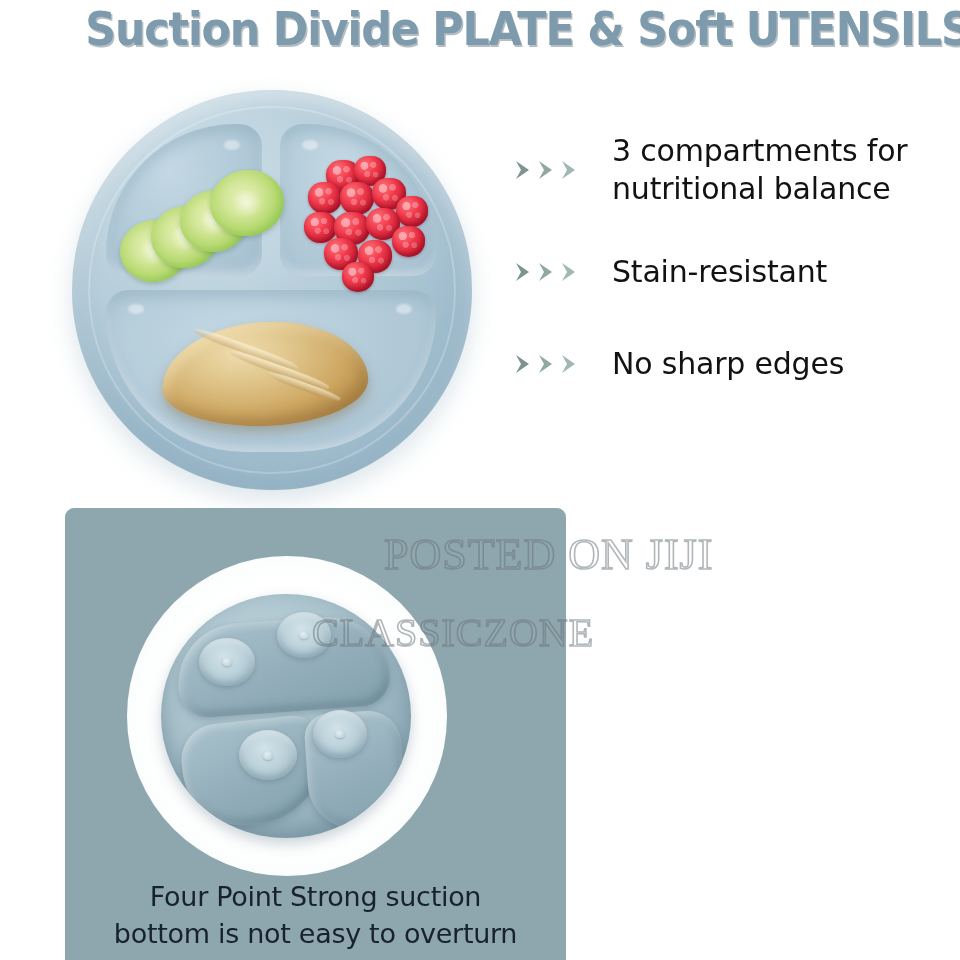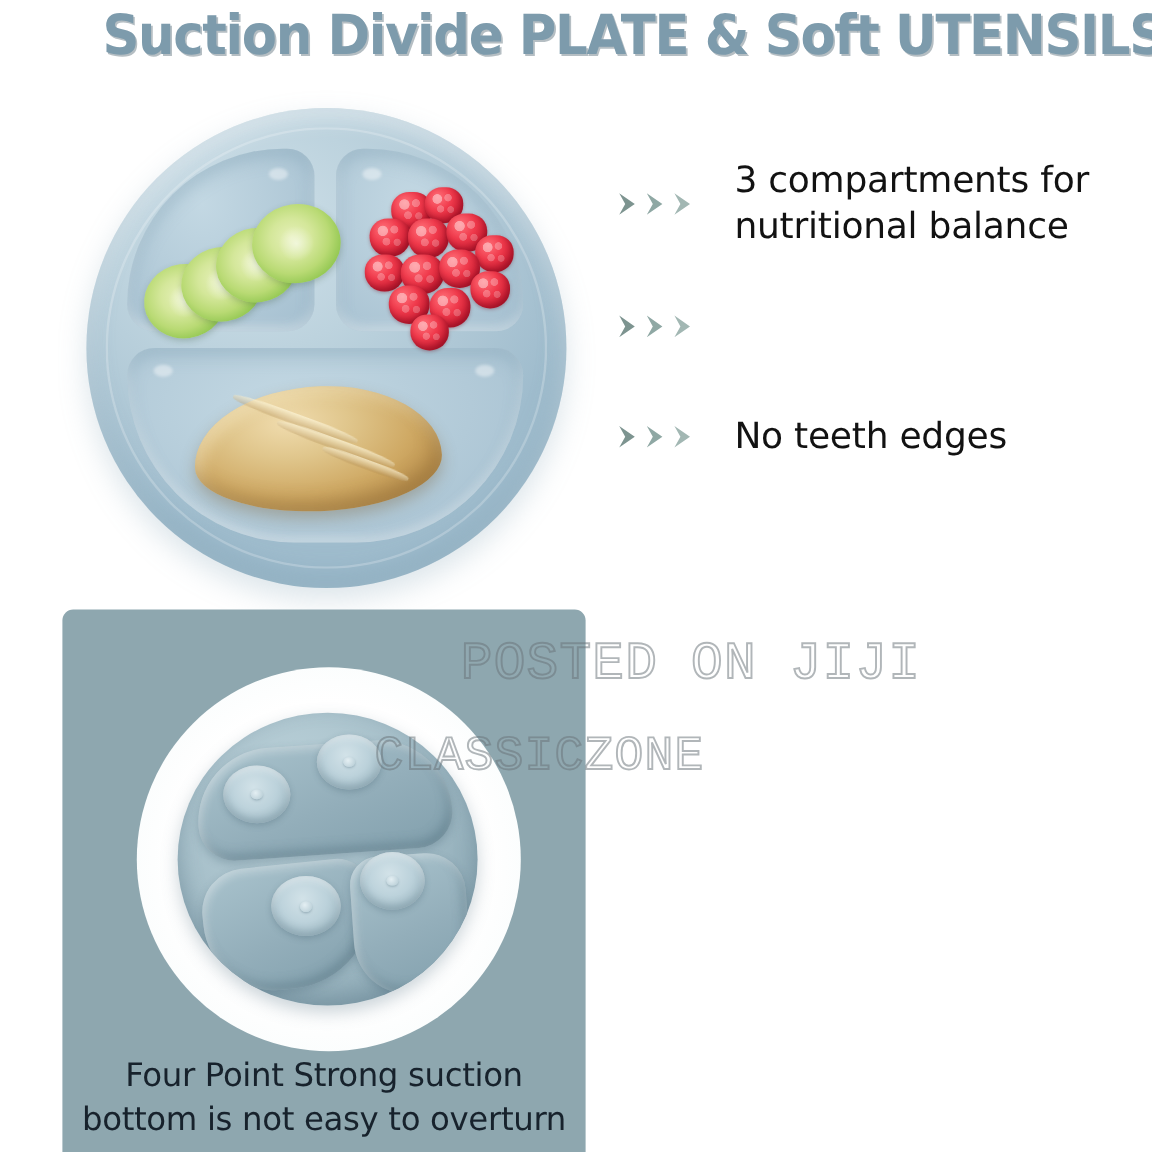--- a/index.html
+++ b/index.html
@@ -227,21 +227,21 @@
     white-space: pre-line;
   }
 
   
   .panel {
     position: absolute;
     background: #8ea7af;
     border-radius: 9px 9px 0 0;
     overflow: hidden;
   }
-  .panel-left  { left: 4px;   top: 508px; width: 436px; height: 452px; }
+  .panel-left  { left: 17px;   top: 508px; width: 501px; height: 452px; }
   .panel-right { left: 513px; top: 508px; width: 445px; height: 452px; }
 
   .panel-caption {
     position: absolute;
     left: 0;
     bottom: 8px;
     width: 100%;
     text-align: center;
     font-family: "DejaVu Sans", sans-serif;
     font-size: 27px;
@@ -329,21 +329,21 @@
   .watermark {
     position: absolute;
     left: 0;
     top: 0;
     width: 960px;
     height: 960px;
     pointer-events: none;
   }
   .wm-line {
     position: absolute;
-    font-family: Liberation Mono, monospace;
+    font-family: Liberation Serif, serif;
     font-weight: 400;
     color: rgba(255,255,255,0.02);
     -webkit-text-stroke: 1.6px rgba(105,115,120,0.52);
     letter-spacing: 1px;
     white-space: nowrap;
   }
   .wm1 { left: 336px; top: 529px; font-size: 44px; }
   .wm2 { left: 264px; top: 609px; font-size: 40px; }
 </style>
 </head>
@@ -426,35 +426,36 @@
           <svg class="chev" viewBox="0 0 20 22">
             <path d="M2 2 L15 11 L2 20 L7 11 Z" fill="#7d9490"></path>
           </svg>
           <svg class="chev" viewBox="0 0 20 22">
             <path d="M2 2 L15 11 L2 20 L7 11 Z" fill="#8fa8a4"></path>
           </svg>
           <svg class="chev" viewBox="0 0 20 22">
             <path d="M2 2 L15 11 L2 20 L7 11 Z" fill="#a2b7b3"></path>
           </svg>
         </div>
+        <div class="feature-text">Stain-resistant</div>
       </div>
 
       <div class="feature-row">
         <div class="chevrons">
           <svg class="chev" viewBox="0 0 20 22">
             <path d="M2 2 L15 11 L2 20 L7 11 Z" fill="#7d9490"></path>
           </svg>
           <svg class="chev" viewBox="0 0 20 22">
             <path d="M2 2 L15 11 L2 20 L7 11 Z" fill="#8fa8a4"></path>
           </svg>
           <svg class="chev" viewBox="0 0 20 22">
             <path d="M2 2 L15 11 L2 20 L7 11 Z" fill="#a2b7b3"></path>
           </svg>
         </div>
-        <div class="feature-text">No teeth edges</div>
+        <div class="feature-text">No sharp edges</div>
       </div>
 
     </div>
   </div>
 
   <div class="panel panel-left">
     <div class="suction-circle">
       <div class="plate-bottom">
         <div class="lobe lobe-top"></div>
         <div class="lobe lobe-bl"></div>

